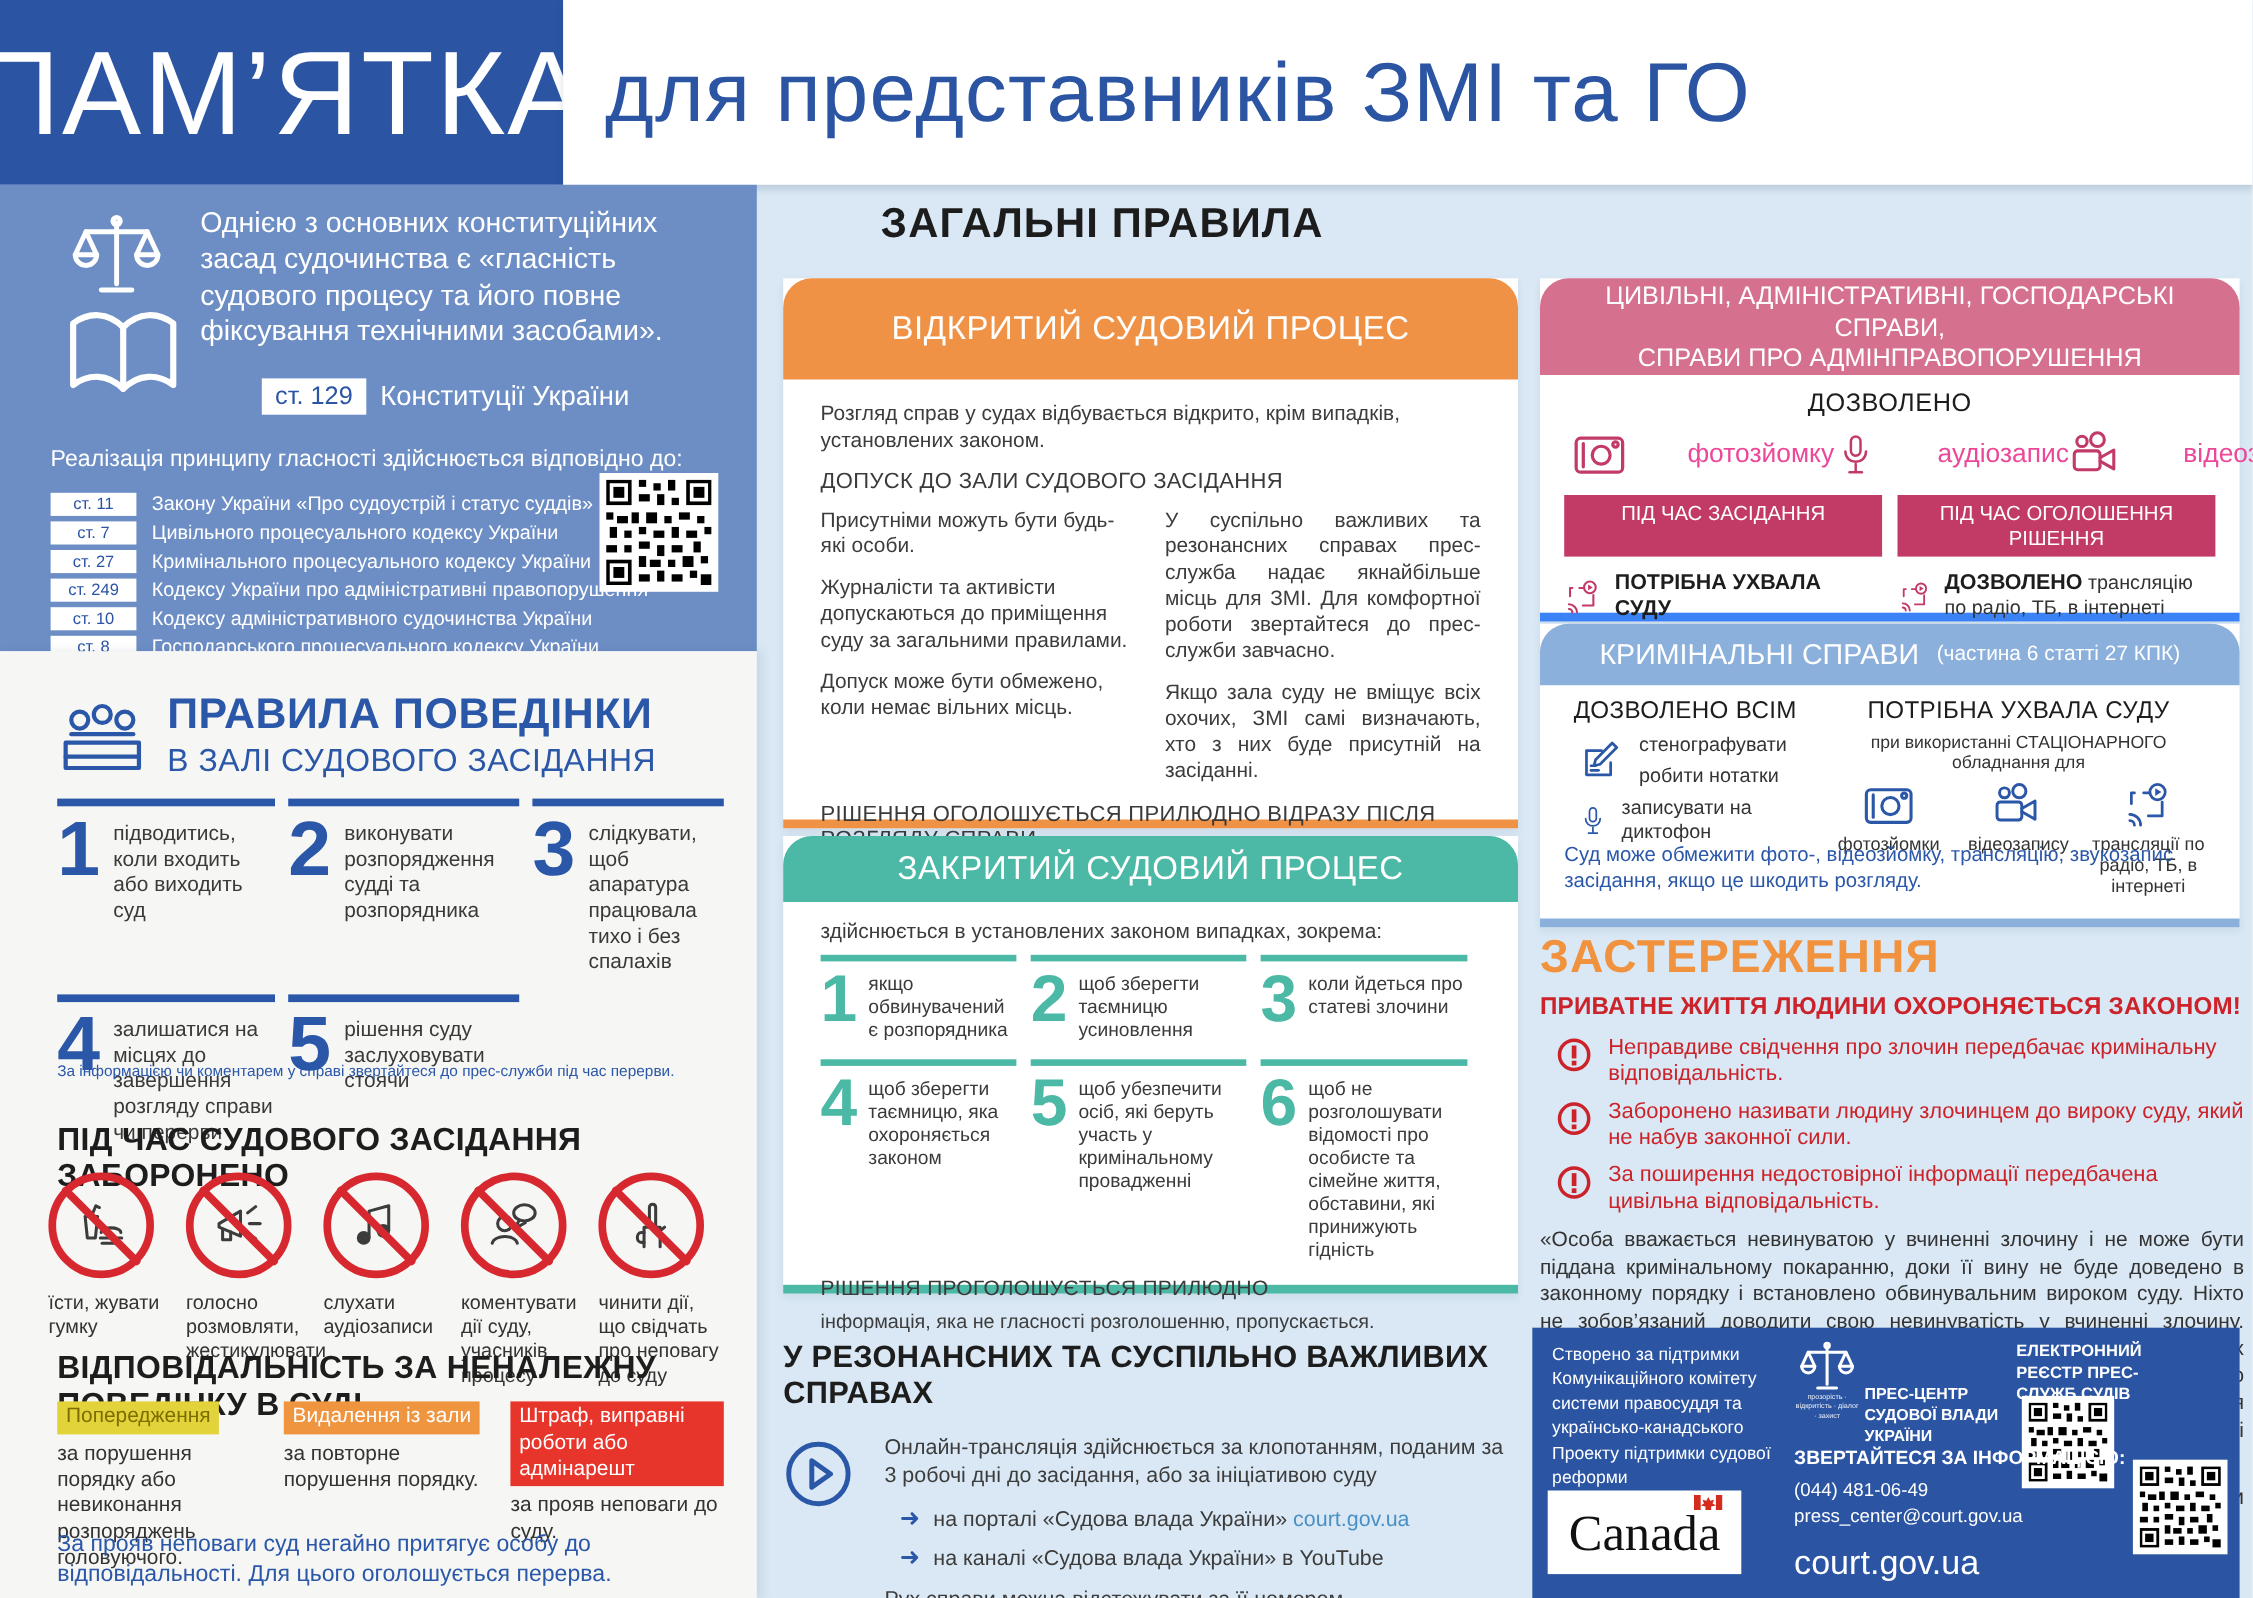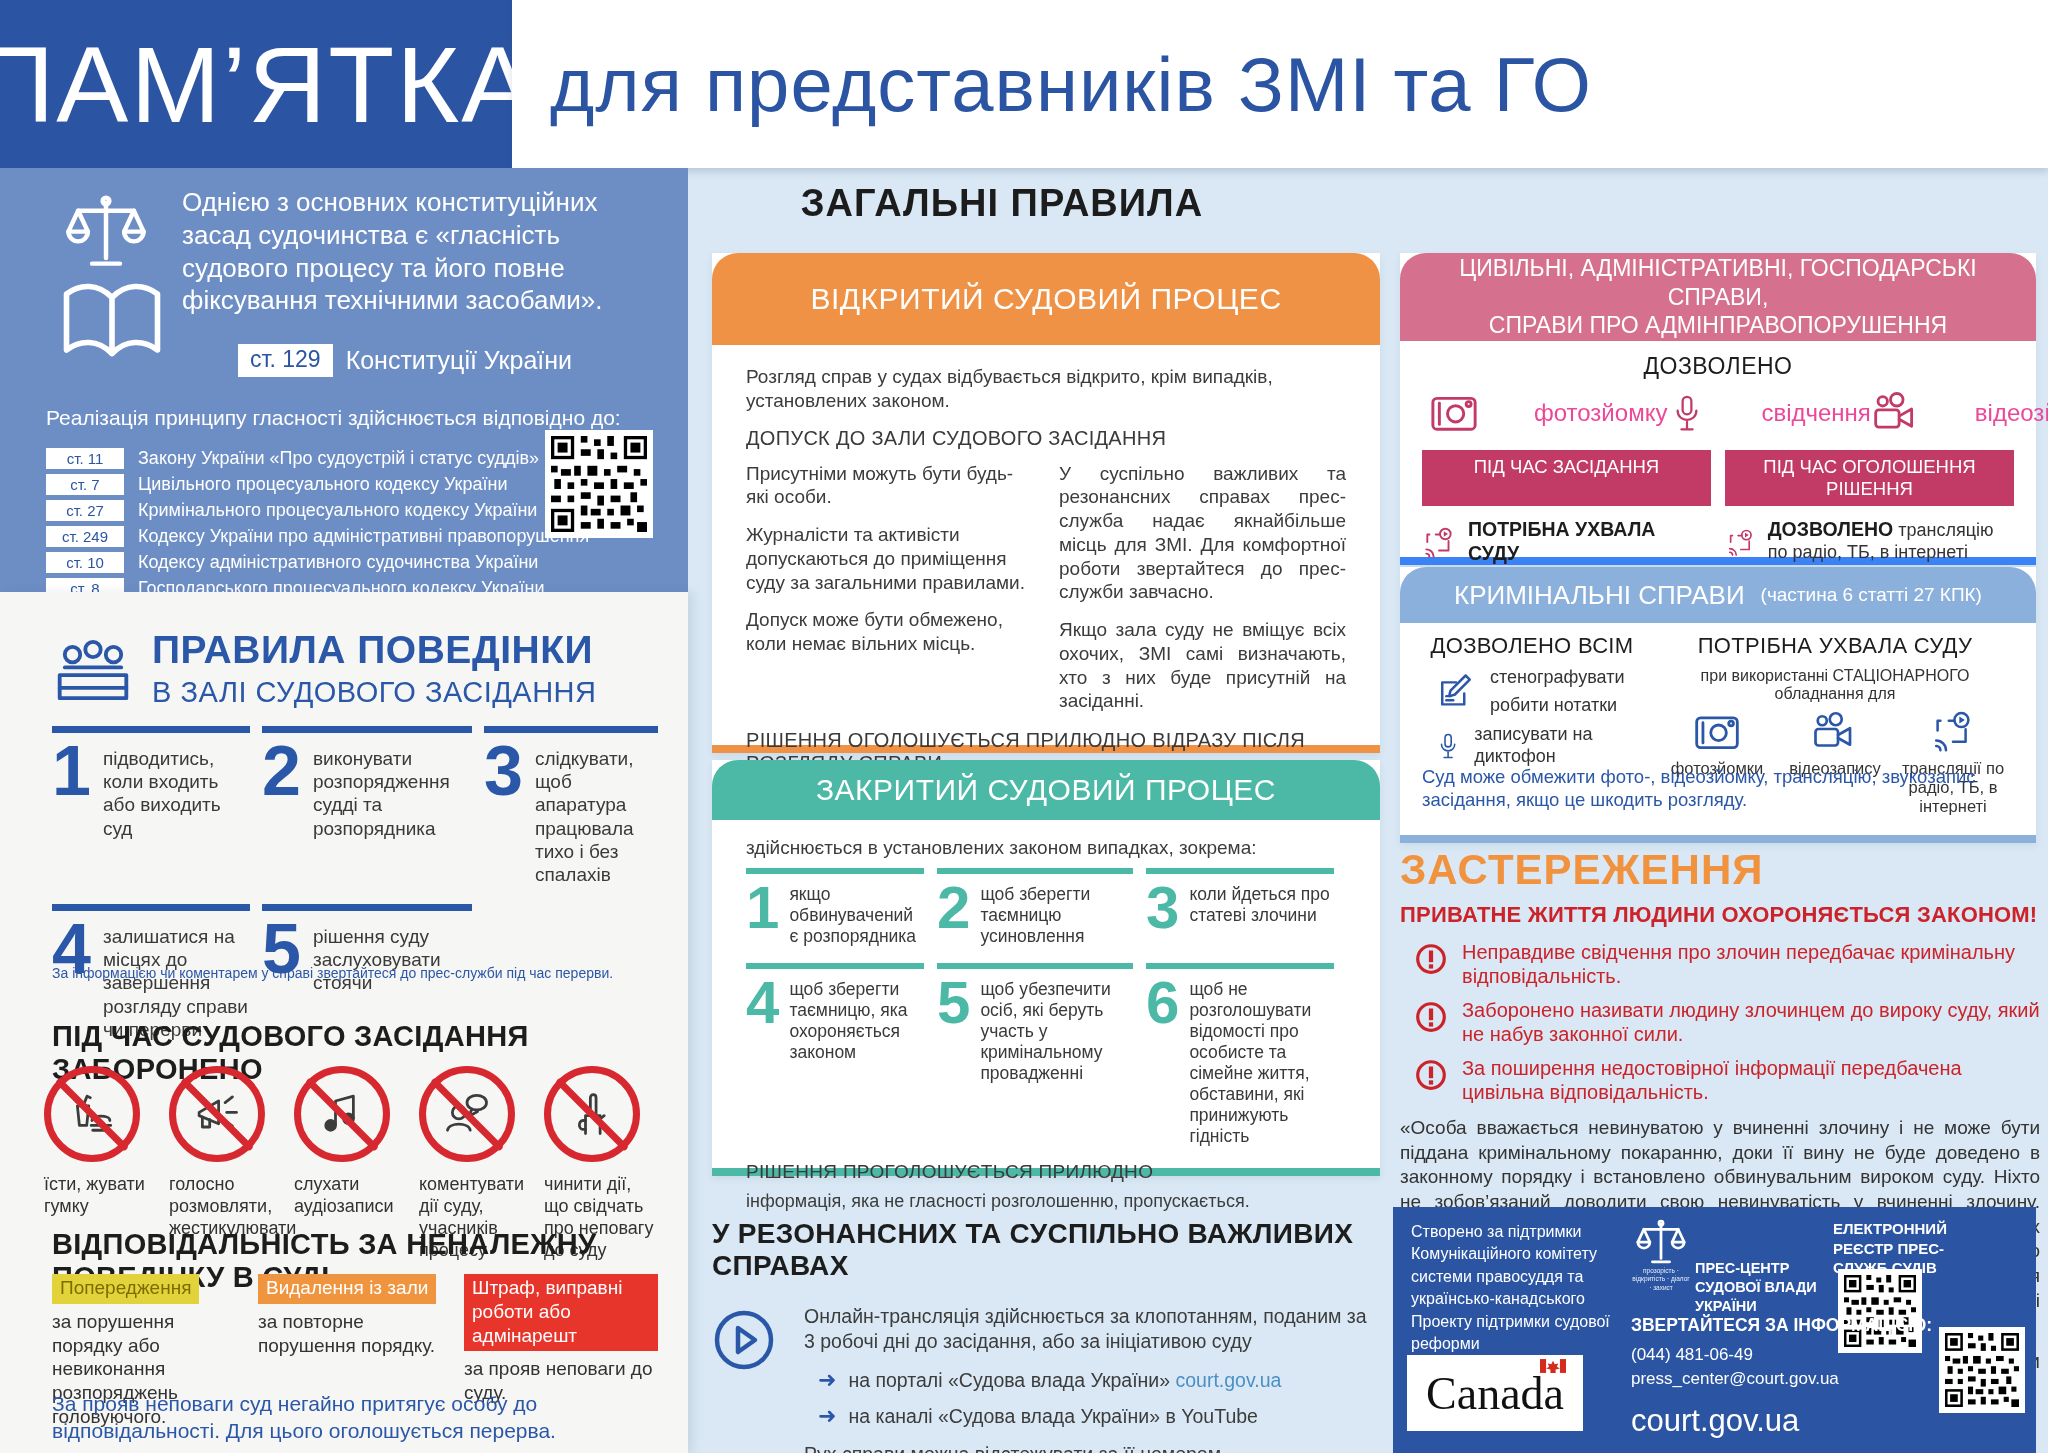--- a/index.html
+++ b/index.html
@@ -592,21 +592,21 @@
         <div class="allowed-item">
           <svg class="ic" width="52" height="44">
               <use href="#i-camera"></use>
             </svg>
           <span class="lbl">фотозйомку</span>
         </div>
         <div class="allowed-item">
           <svg class="ic" width="40" height="46">
               <use href="#i-mic"></use>
             </svg>
-          <span class="lbl">свідчення</span>
+          <span class="lbl">аудіозапис</span>
         </div>
         <div class="allowed-item">
           <svg class="ic" width="50" height="44">
               <use href="#i-videocam"></use>
             </svg>
           <span class="lbl">відеозйомку</span>
         </div>
       </div>
       <div class="pinkbars">
         <div class="pinkbar">ПІД ЧАС ЗАСІДАННЯ</div>

